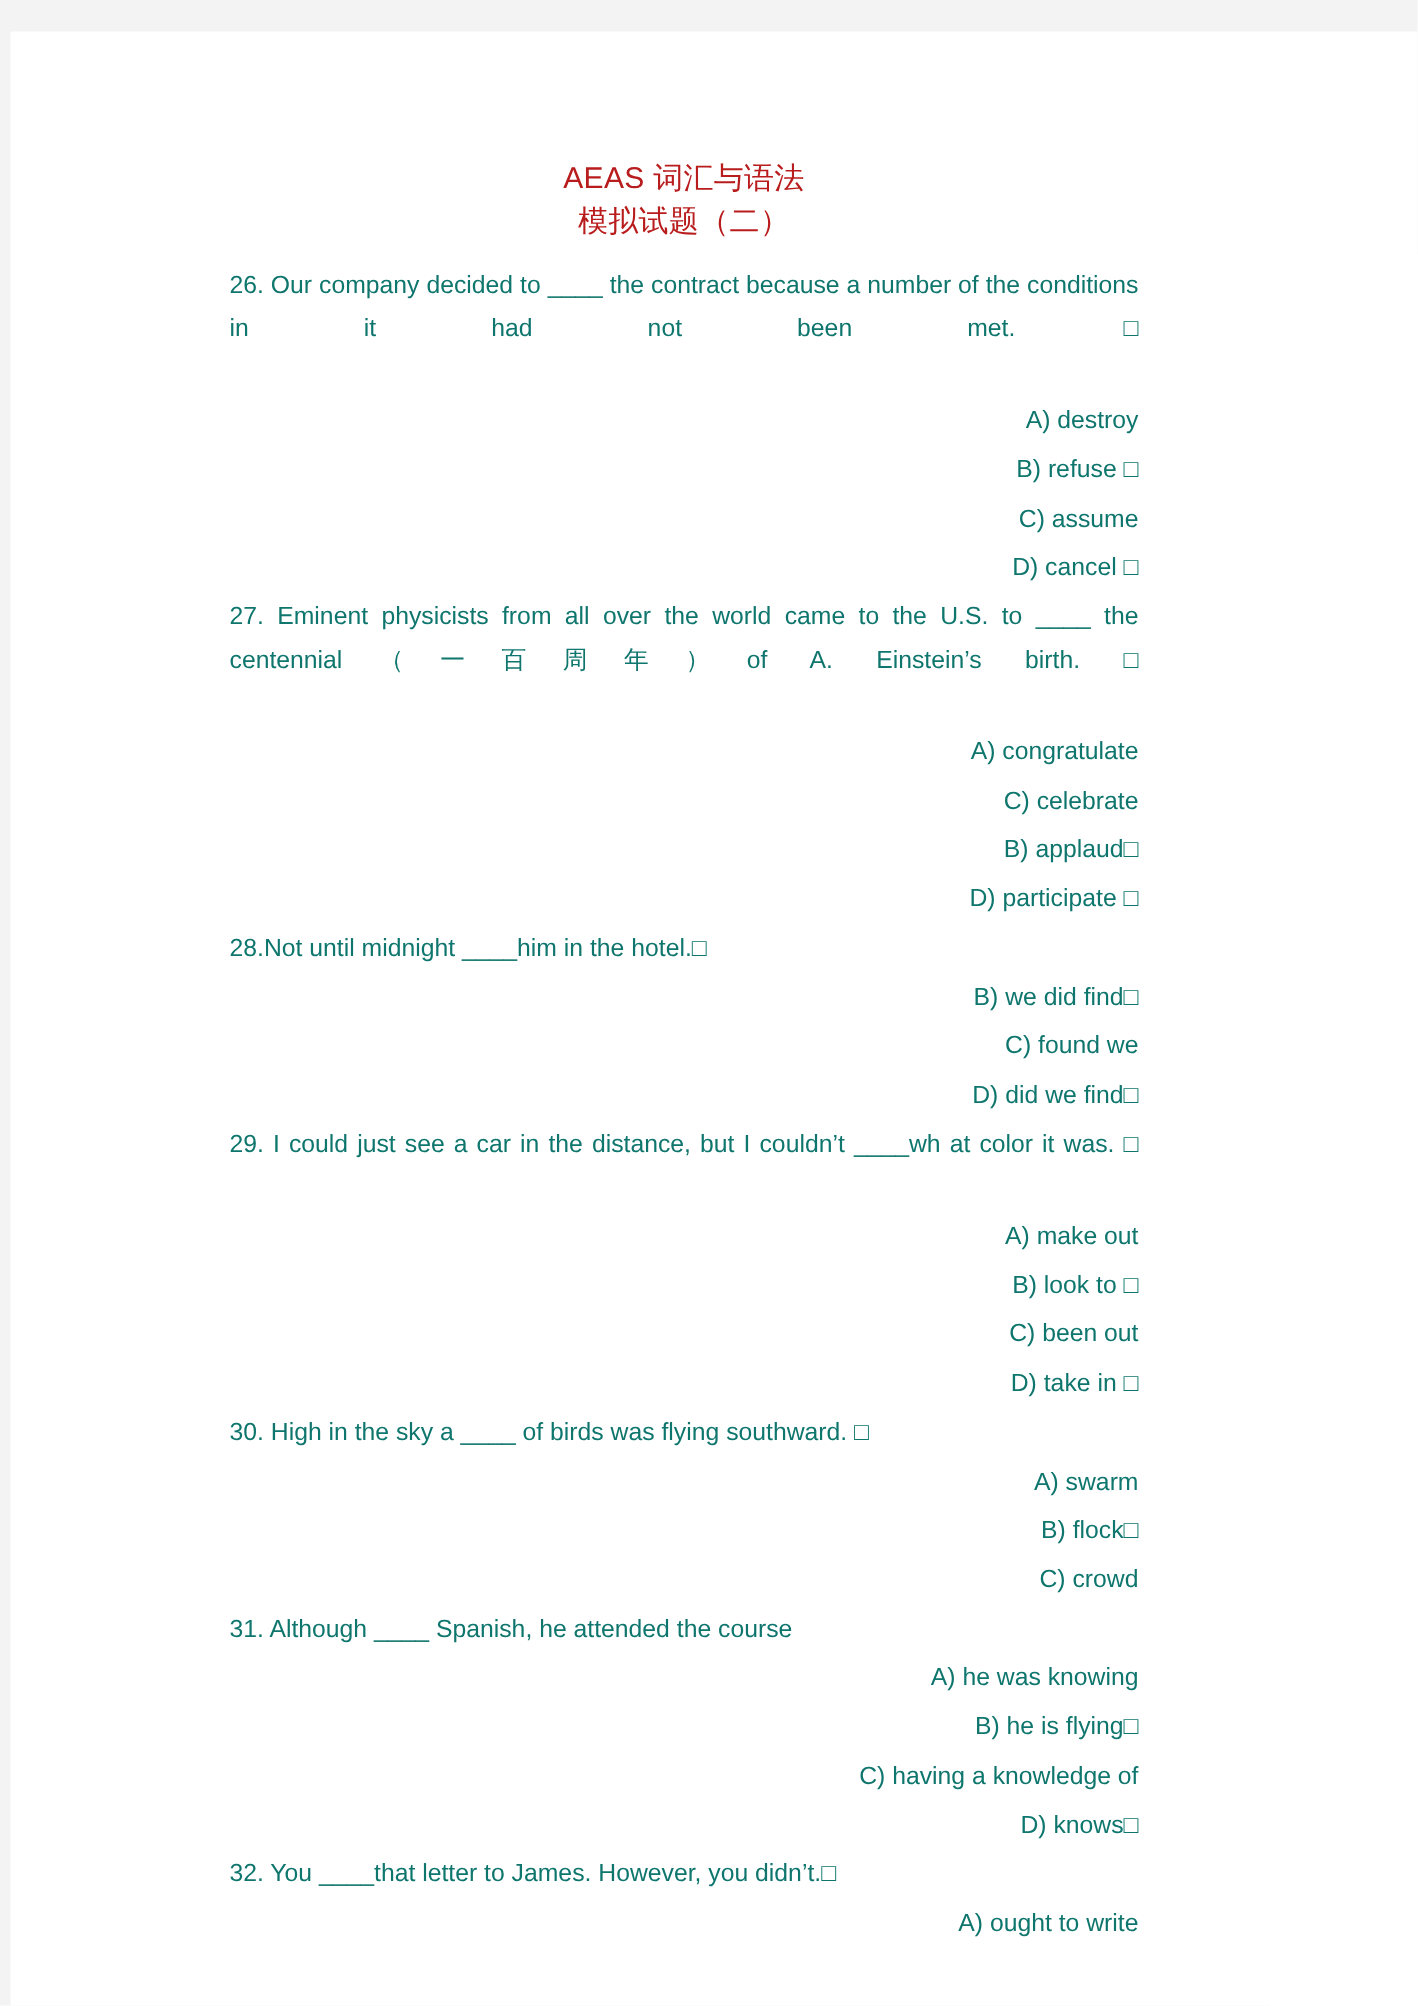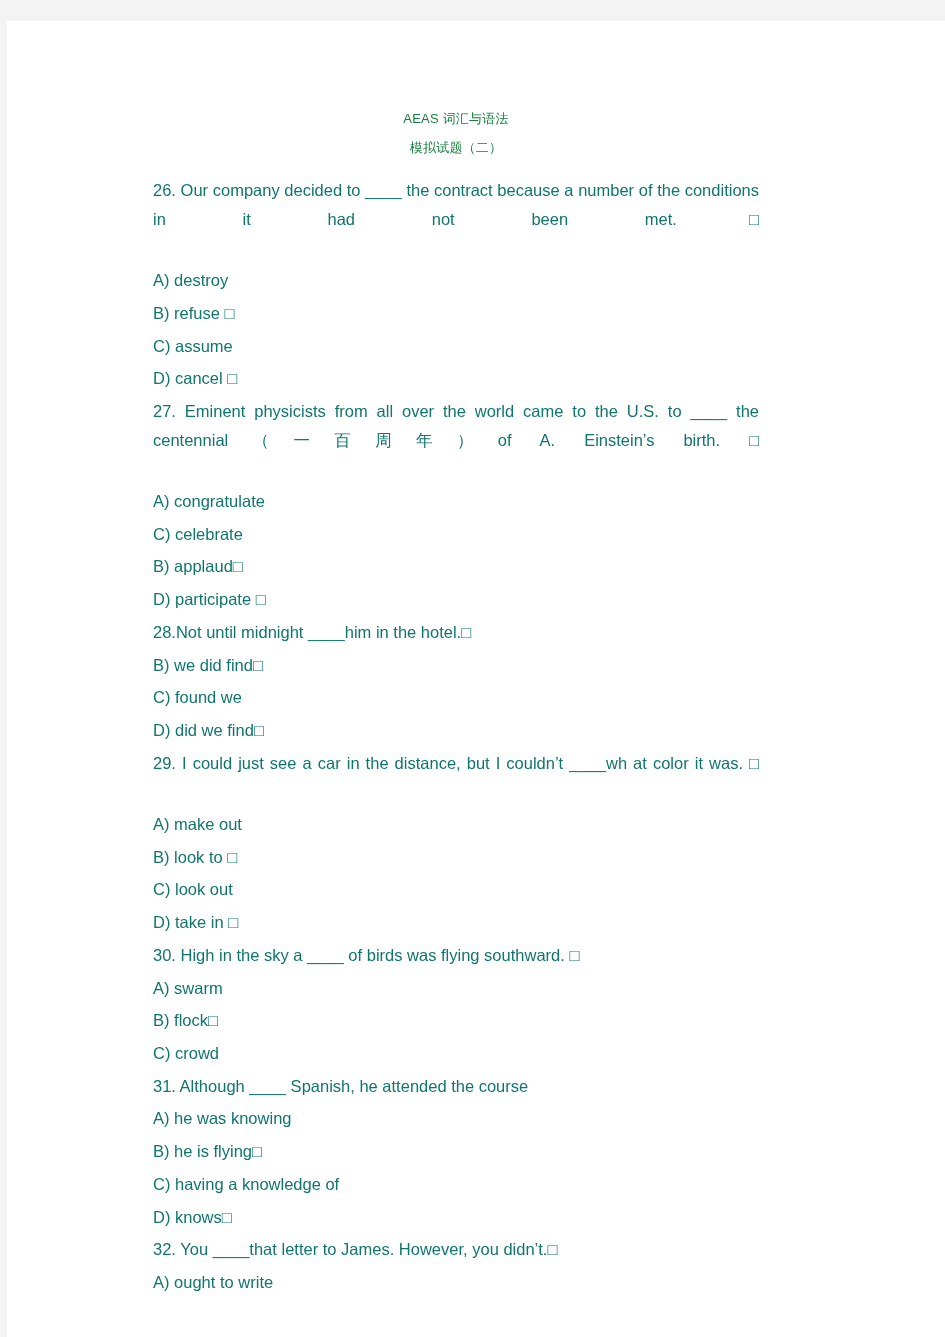--- a/index.html
+++ b/index.html
@@ -26,23 +26,23 @@
     position: absolute;
     left: 142px;
     top: 84px;
     width: 614px;
   }
   .title-block {
     text-align: center;
     margin: 0 0 14px 0;
   }
   .title-line {
-    font-size: 13px;
+    font-size: 20px;
     line-height: 28.5px;
-    color: #15803d;
+    color: #b91c1c;
     letter-spacing: 0.2px;
   }
   .qline {
     font-size: 16.5px;
     line-height: 28.7px;
     color: #0f766e;
     text-align: justify;
     text-justify: inter-word;
     margin: 4px;
     white-space: pre-wrap;
@@ -50,21 +50,21 @@
   .qstem {
     text-align: justify;
   }
   .qstem.two-line::after {
     content: "";
     display: inline-block;
     width: 100%;
     height: 0;
   }
   .opt {
-    text-align: left;
+    text-align: right;
   }
 </style>
 </head>
 <body>
 
 <div id="page">
   <div id="content">
 
     <div class="title-block">
       <div class="title-line">AEAS 词汇与语法</div>
@@ -84,21 +84,21 @@
     <div class="qline opt">D) participate □</div>
 
     <div class="qline qstem">28.Not until midnight ____him in the hotel.□</div>
     <div class="qline opt">B) we did find□</div>
     <div class="qline opt">C) found we</div>
     <div class="qline opt">D) did we find□</div>
 
     <div class="qline qstem two-line">29. I could just see a car in the distance, but I couldn’t ____wh at color it was. □</div>
     <div class="qline opt">A) make out</div>
     <div class="qline opt">B) look to □</div>
-    <div class="qline opt">C) look out</div>
+    <div class="qline opt">C) been out</div>
     <div class="qline opt">D) take in □</div>
 
     <div class="qline qstem">30. High in the sky a ____ of birds was flying southward. □</div>
     <div class="qline opt">A) swarm</div>
     <div class="qline opt">B) flock□</div>
     <div class="qline opt">C) crowd</div>
 
     <div class="qline qstem">31. Although ____ Spanish, he attended the course</div>
     <div class="qline opt">A) he was knowing</div>
     <div class="qline opt">B) he is flying□</div>

